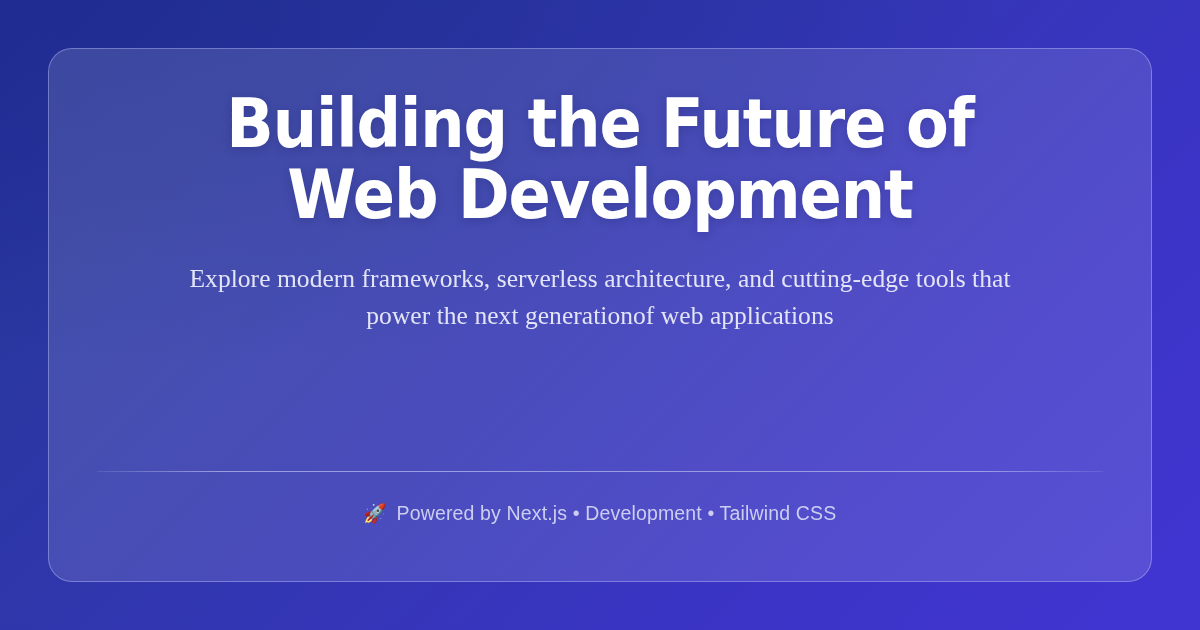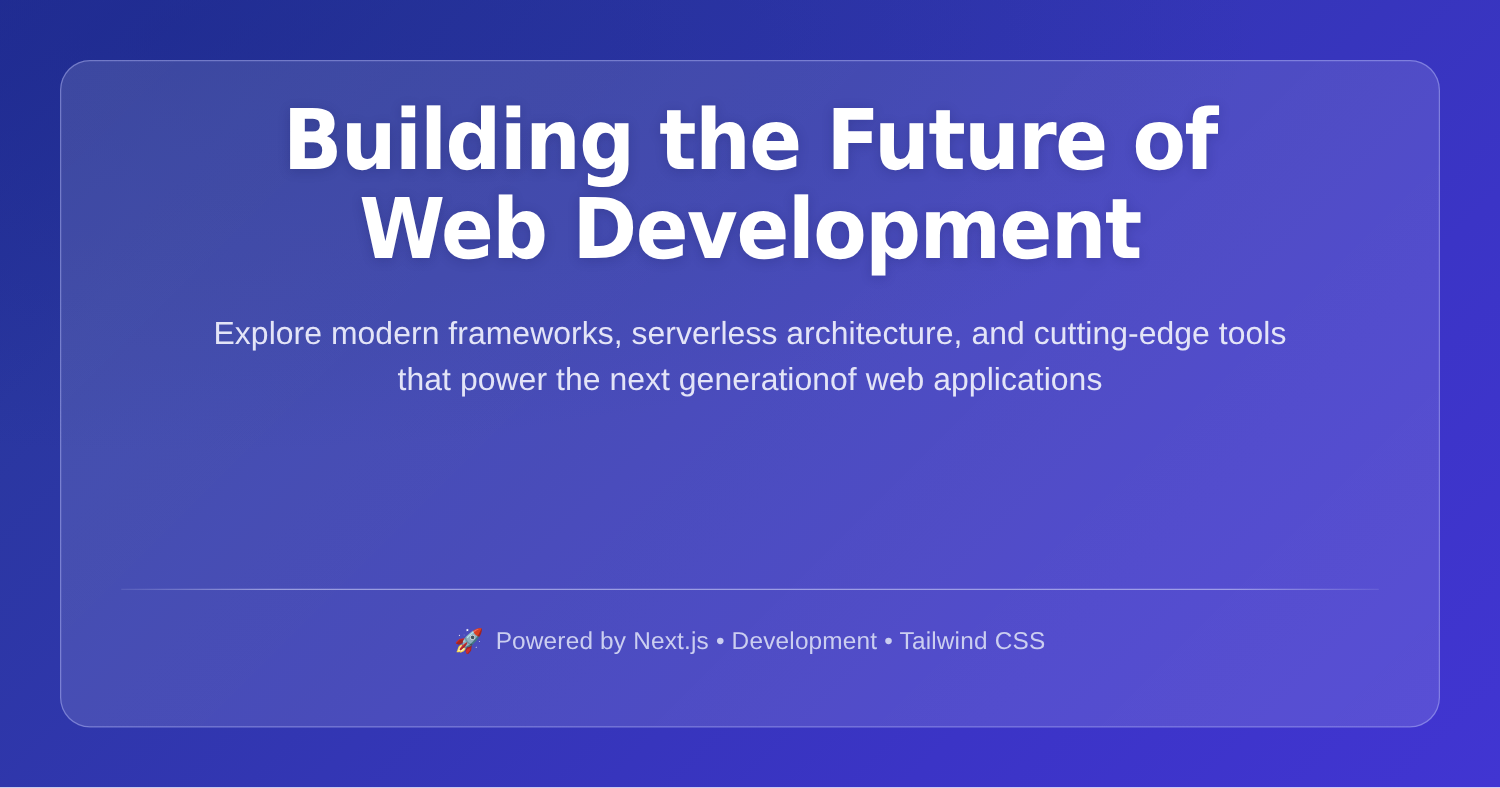--- a/index.html
+++ b/index.html
@@ -47,21 +47,21 @@
     top: 48px;
     width: 1104px;       
     height: 534px;       
     box-sizing: border-box;
     border-radius: 24px;
     border: 1px solid rgba(190,195,255,0.42);
     background: linear-gradient(135deg,
                 rgba(255,255,255,0.13) 0%,
                 rgba(255,255,255,0.115) 45%,
                 rgba(255,255,255,0.135) 100%);
-    padding: 28px 56px 36px;
+    padding: 40px 56px 36px;
     display: flex;
     flex-direction: column;
     align-items: center;
   }
 
   
   .title {
     margin: 0;
     width: 880px;
     text-align: center;
@@ -75,21 +75,21 @@
     transform: scaleX(0.93);
     transform-origin: center top;
   }
 
   
   .subtitle {
     margin: 30px 0 0;
     width: 880px;
     text-align: center;
     color: #E3E4F7;
-    font-family: Liberation Sans, sans-serif;
+    font-family: Liberation Serif, serif;
     font-size: 25.5px;
     font-weight: 400;
     line-height: 1.45;
     letter-spacing: 0.05px;
   }
 
   
   .spacer { flex: 1 1 auto; }
 
   

